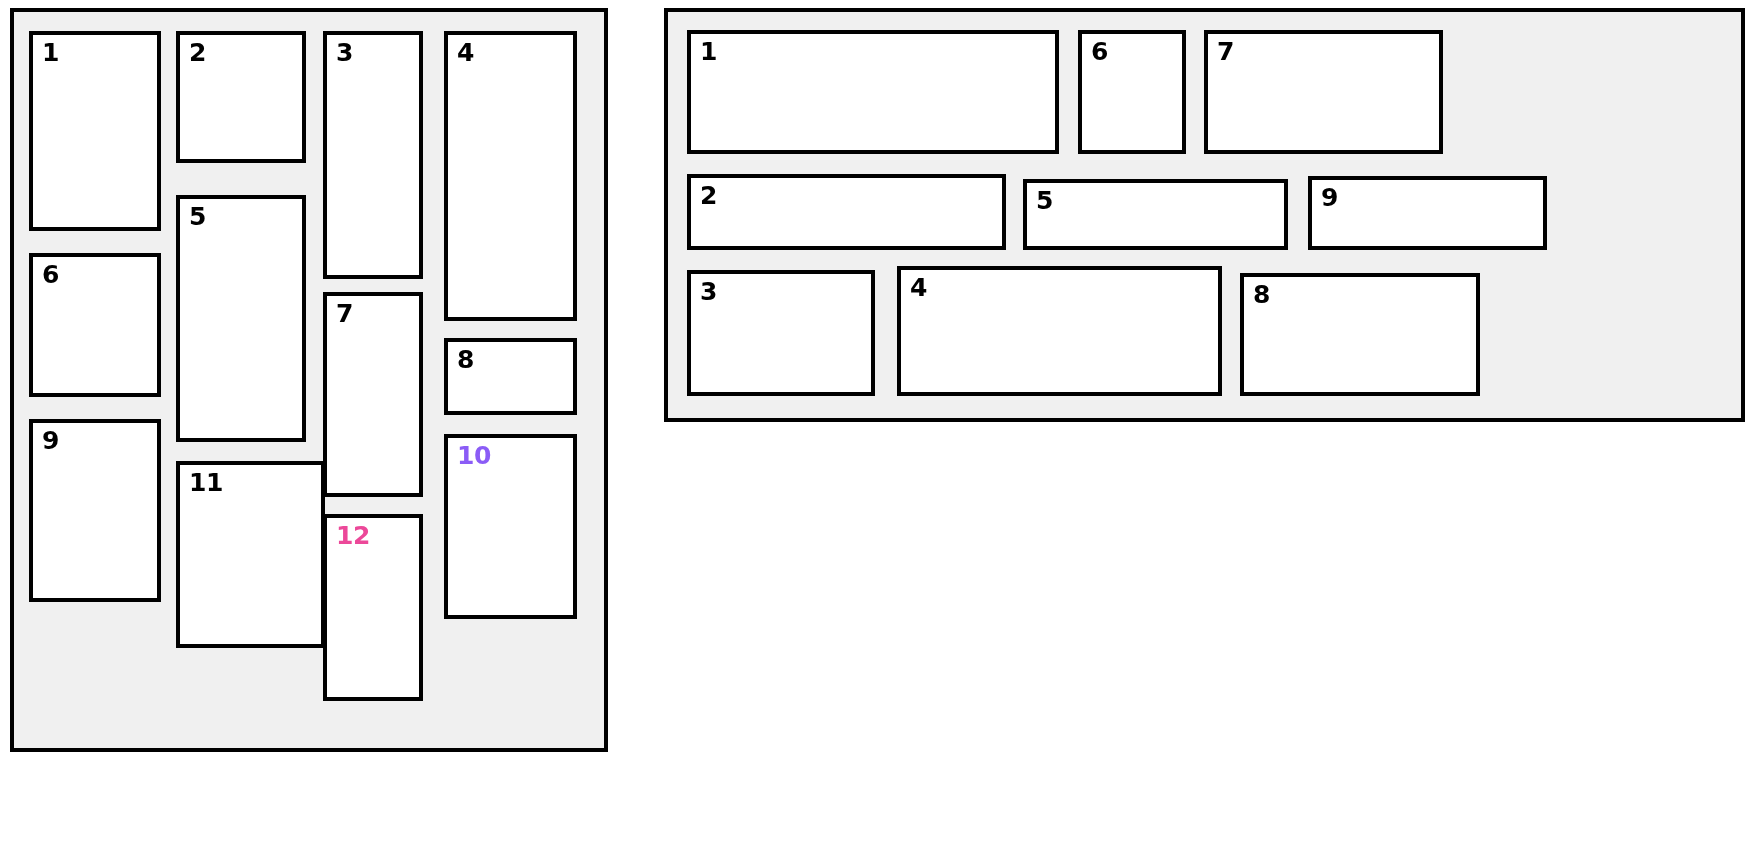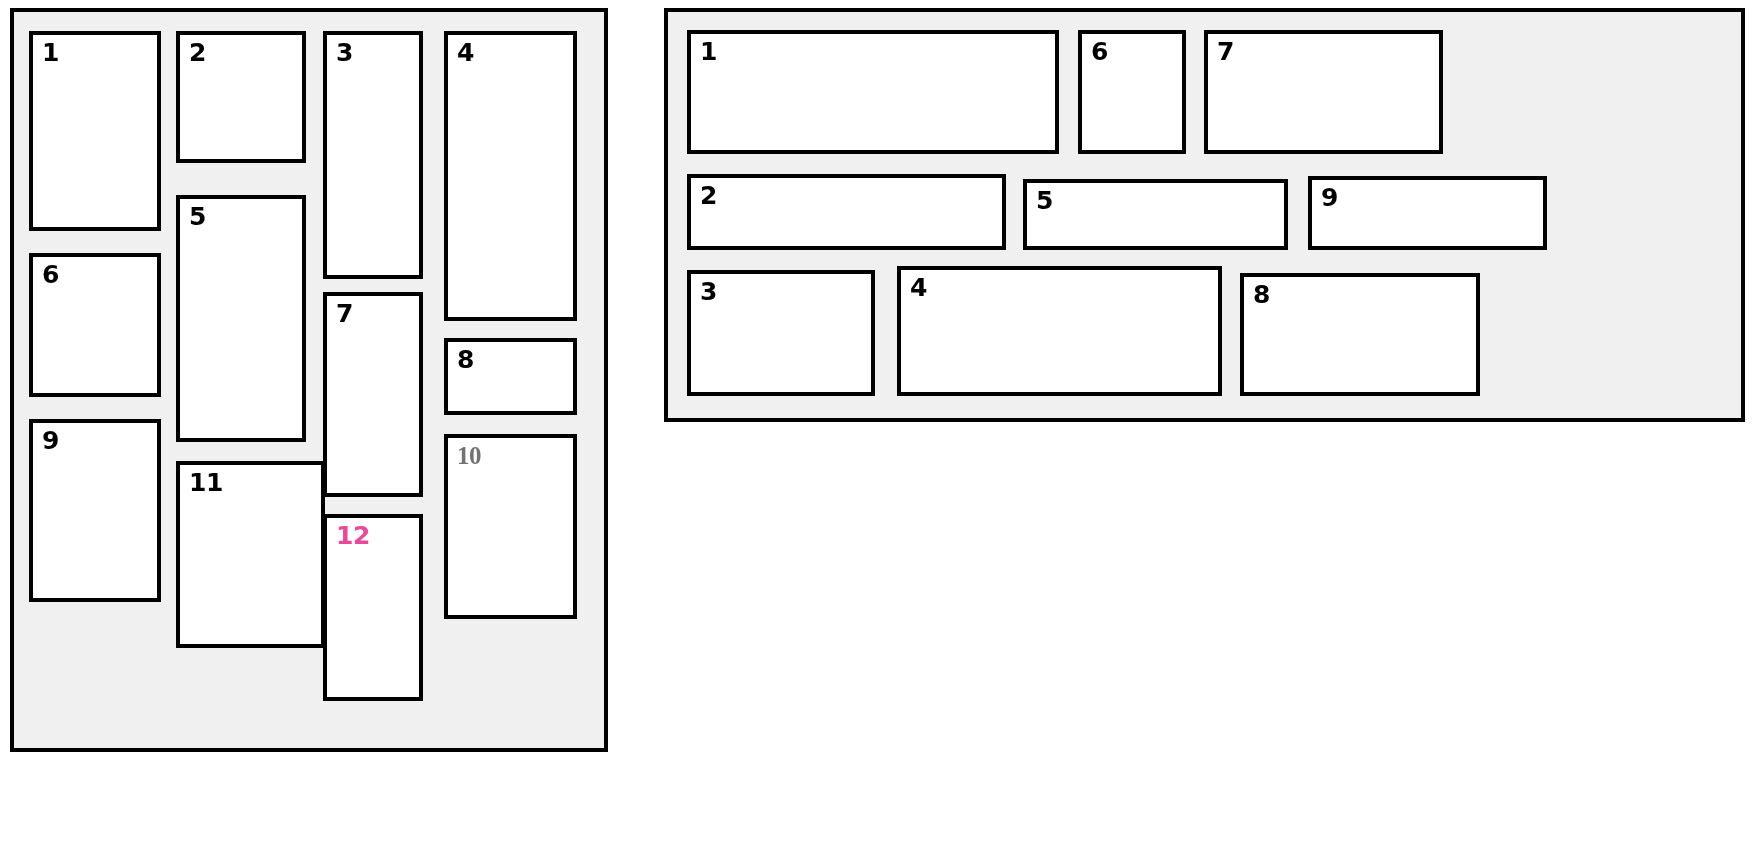--- a/index.html
+++ b/index.html
@@ -69,21 +69,21 @@
     <div class="region" style="left: 323px; top: 292px; width: 100px; height: 205px; background: rgb(255, 255, 255); border-color: rgb(0, 0, 0);">
       <span class="region-label" style="color: rgb(0, 0, 0);">7</span>
     </div>
     <div class="region" style="left: 444px; top: 338px; width: 133px; height: 77px; background: rgb(255, 255, 255); border-color: rgb(0, 0, 0);">
       <span class="region-label" style="color: rgb(0, 0, 0);">8</span>
     </div>
     <div class="region" style="left: 29px; top: 419px; width: 132px; height: 183px; background: rgb(255, 255, 255); border-color: rgb(0, 0, 0);">
       <span class="region-label" style="color: rgb(0, 0, 0);">9</span>
     </div>
     <div class="region" style="left: 444px; top: 434px; width: 133px; height: 185px; background: rgb(255, 255, 255); border-color: rgb(0, 0, 0);">
-      <span class="region-label" style="color: #737373; font-family: Liberation Serif, serif;">10</span>
+      <span class="region-label" style="color: #8b5cf6;">10</span>
     </div>
     <div class="region" style="left: 176px; top: 461px; width: 149px; height: 187px; background: rgb(255, 255, 255); border-color: rgb(0, 0, 0);">
       <span class="region-label" style="color: rgb(0, 0, 0);">11</span>
     </div>
     <div class="region" style="left: 323px; top: 514px; width: 100px; height: 187px; background: rgb(255, 255, 255); border-color: rgb(0, 0, 0);">
       <span class="region-label" style="color: #ec4899;">12</span>
     </div>
     <div class="panel" style="left: 664px; top: 8px; width: 1081px; height: 414px; background: rgb(240, 240, 240); border-color: rgb(0, 0, 0);"></div>
     <div class="region" style="left: 687px; top: 30px; width: 372px; height: 124px; background: rgb(255, 255, 255); border-color: rgb(0, 0, 0);">
       <span class="region-label" style="color: rgb(0, 0, 0);">1</span>

